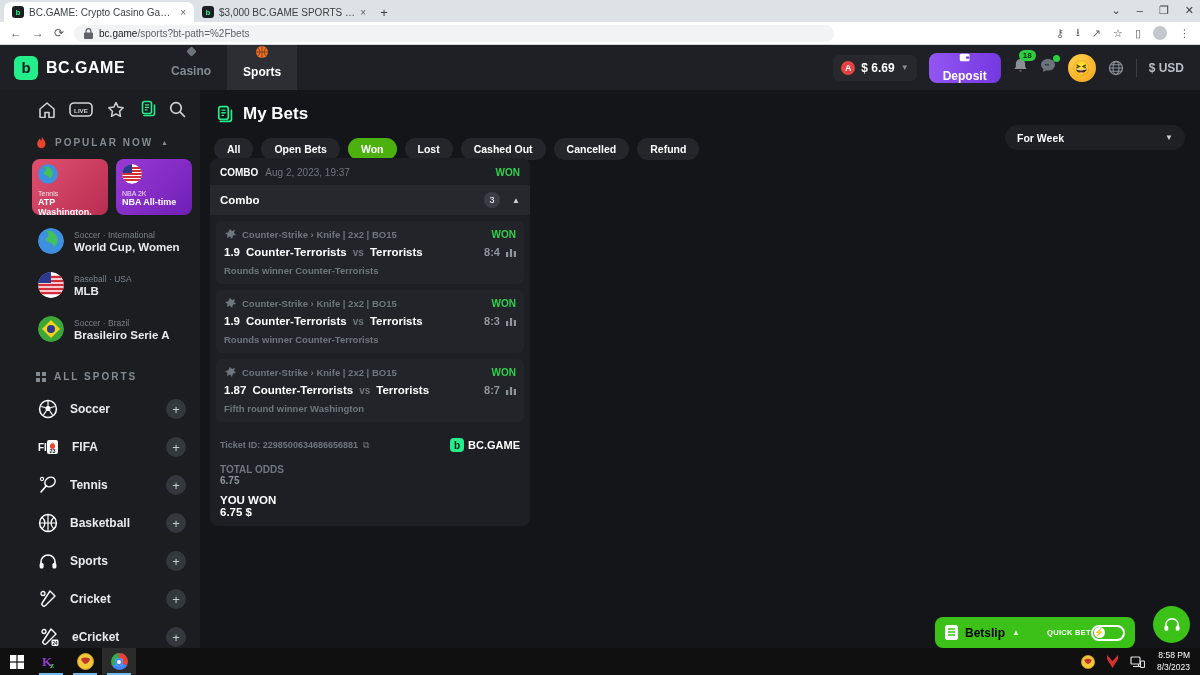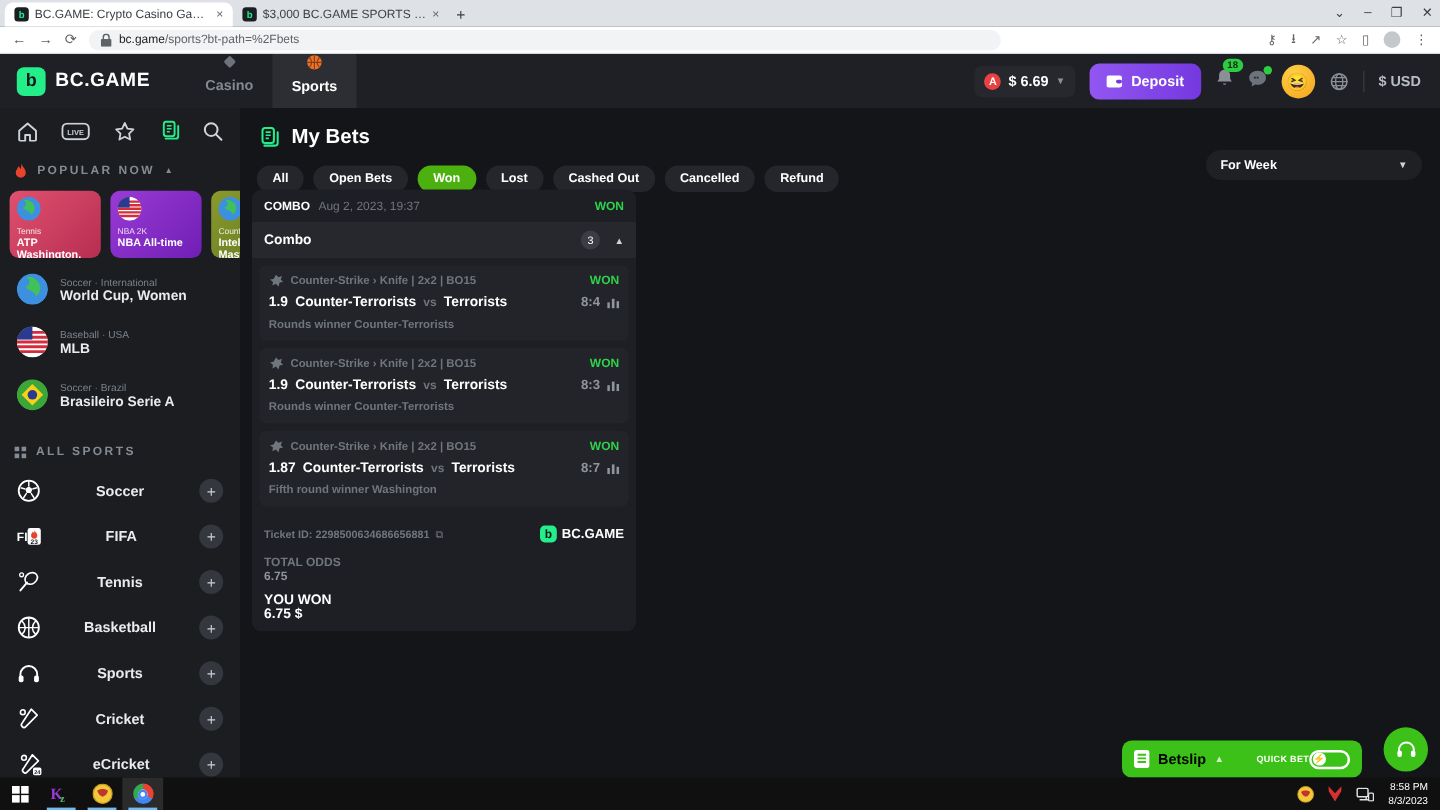--- a/index.html
+++ b/index.html
@@ -23,42 +23,42 @@
   #chrome-right { display:flex; align-items:center; gap:12px; margin-left:auto; color:#5f6368; font-size:11px; }
   .avatar-c { width:14px; height:14px; border-radius:50%; background:#c4c7cb; }
   
   #site-header { position:absolute; left:0; top:45px; width:1200px; height:45px; background:#1e2025; display:flex; align-items:center; }
   .logo-badge { width:24px; height:24px; border-radius:6px; background:#24ee89; color:#15181c; font-weight:bold; font-size:15px; display:flex; align-items:center; justify-content:center; }
   .logo-text { color:#fff; font-weight:bold; font-size:16px; letter-spacing:.5px; margin-left:8px; }
   .nav-tab { height:45px; display:flex; align-items:center; gap:6px; padding:0 16px; font-size:12px; font-weight:bold; color:#848991;flex-direction:column; }
   .nav-tab.active { background:#2c2e34; color:#fff; }
   .hdr-pill { background:#26282d; border-radius:6px; height:26px; display:flex; align-items:center; gap:6px; padding:0 8px; }
   .coin { width:14px; height:14px; border-radius:50%; background:#e84142; color:#fff; font-size:9px; display:flex; align-items:center; justify-content:center; font-weight:bold; }
-  .deposit { height:30px; background:linear-gradient(90deg,#9257f1,#7438e0); border-radius:8px; color:#fff; font-weight:bold; font-size:12px; display:flex; align-items:center; gap:7px; padding:0 14px; }
+  .deposit { height:30px; background:linear-gradient(90deg,#9257f1,#7438e0); border-radius:8px; color:#fff; font-weight:bold; font-size:12px; display:flex; align-items:center; gap:7px; padding:0 14px;flex-direction:column; }
   .bell-wrap, .chat-wrap { position:relative; color:#8b9097; }
   .badge-18 { position:absolute; top:-8px; right:-8px; background:#2ecc40; color:#0c2d12; font-size:8px; font-weight:bold; border-radius:8px; padding:1px 4px; }
   .dot-g { position:absolute; top:-3px; right:-4px; width:7px; height:7px; background:#2ecc40; border-radius:50%; }
   .avatar-emoji { width:28px; height:28px; border-radius:50%; background:radial-gradient(circle at 35% 30%,#ffd24a,#f3a11b); display:flex; align-items:center; justify-content:center; font-size:15px; }
   .usd { color:#b9bec4; font-size:12px; font-weight:bold; }
   .hdr-div { width:1px; height:18px; background:#3a3d43; }
   
-  #sidebar { position:absolute; left:0; top:90px; width:200px; height:558px; background:#1b1d21; overflow:hidden; }
+  #sidebar { position:absolute; left:0; top:90px; width:200px; height:558px; background:#1b1d21; overflow:hidden;padding-left:24px; }
   #side-icons { display:flex; justify-content:space-between; padding:10px 14px 6px; align-items:center; }
   .sic { color:#cfd3d8; }
   .sec-head { display:flex; align-items:center; gap:8px; padding:12px 12px 8px; color:#848b93; font-size:10px; font-weight:bold; letter-spacing:2px; }
   #cards { display:flex; gap:8px; padding:2px 0 4px 8px; overflow:hidden; }
   .pcard { flex:none; width:76px; height:56px; border-radius:8px; padding:5px 6px; position:relative; color:#fff; overflow:hidden; }
   .pcard .flag { width:20px; height:20px; border-radius:50%; overflow:hidden; display:block; }
   .pcard .sub { font-size:7px; opacity:.85; margin-top:6px; white-space:nowrap; }
   .pcard .ttl { font-size:9px; font-weight:bold; line-height:1.15; white-space:normal; }
   .feat { display:flex; gap:10px; padding:9px 14px; align-items:center; }
   .feat .fi { width:26px; height:26px; border-radius:50%; flex:none; overflow:hidden; }
   .feat .cap { color:#7b828a; font-size:8.5px; }
   .feat .nm { color:#e9ebee; font-size:11.5px; font-weight:bold; margin-top:1px; }
-  .sport { display:flex; align-items:center; gap:12px; padding:9px 14px;text-align:center; }
+  .sport { display:flex; align-items:center; gap:12px; padding:9px 14px; }
   .sport .lbl { color:#e9ebee; font-size:12px; font-weight:bold; flex:1; }
   .plus { width:20px; height:20px; border-radius:50%; background:#34373d; color:#c9cdd2; font-size:13px; display:flex; align-items:center; justify-content:center; }
   .sport svg { flex:none; }
   
   #main { position:absolute; left:200px; top:90px; width:1000px; height:558px; background:#131518; }
   #mybets-title { display:flex; align-items:center; gap:10px; padding:14px 0 0 14px; color:#fff; font-size:17px; font-weight:bold; }
   #filters { display:flex; gap:8px; padding:14px 0 0 14px; align-items:center; }
   .fpill { height:22px; border-radius:11px; background:#24262b; color:#fff; font-size:10.5px; font-weight:bold; display:flex; align-items:center; padding:0 13px; }
   .fpill.active { background:#4cb00f; }
   #period { position:absolute; right:15px; top:35px; width:180px; height:25px; border-radius:13px; background:#1e2024; color:#fff; font-size:10.5px; font-weight:bold; display:flex; align-items:center; justify-content:space-between; padding:0 12px; }

